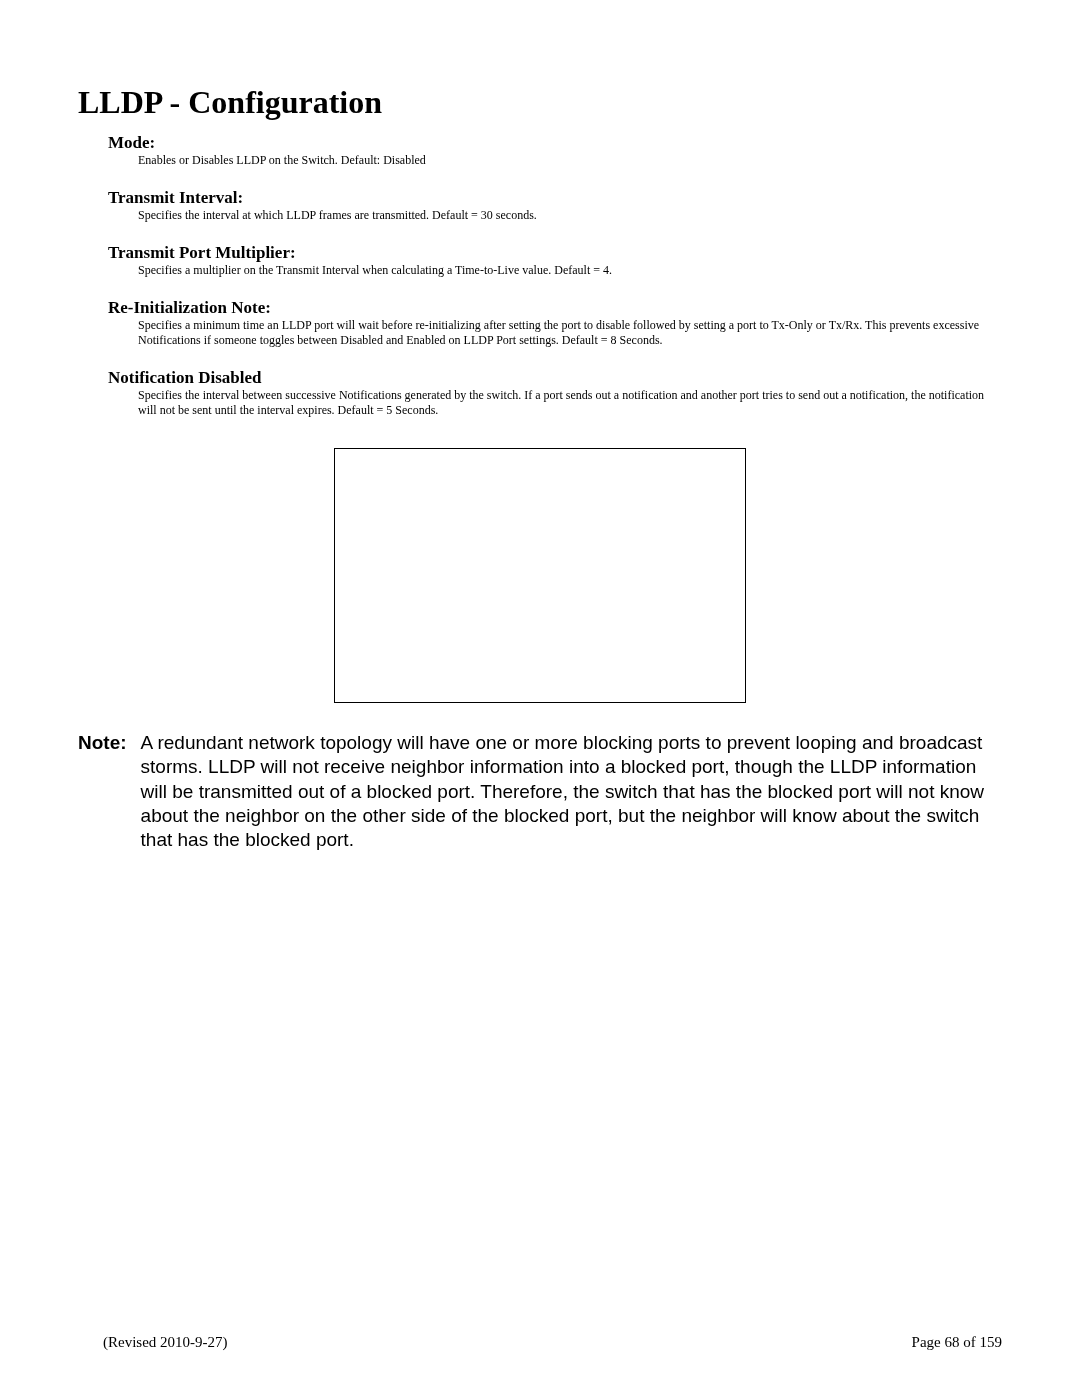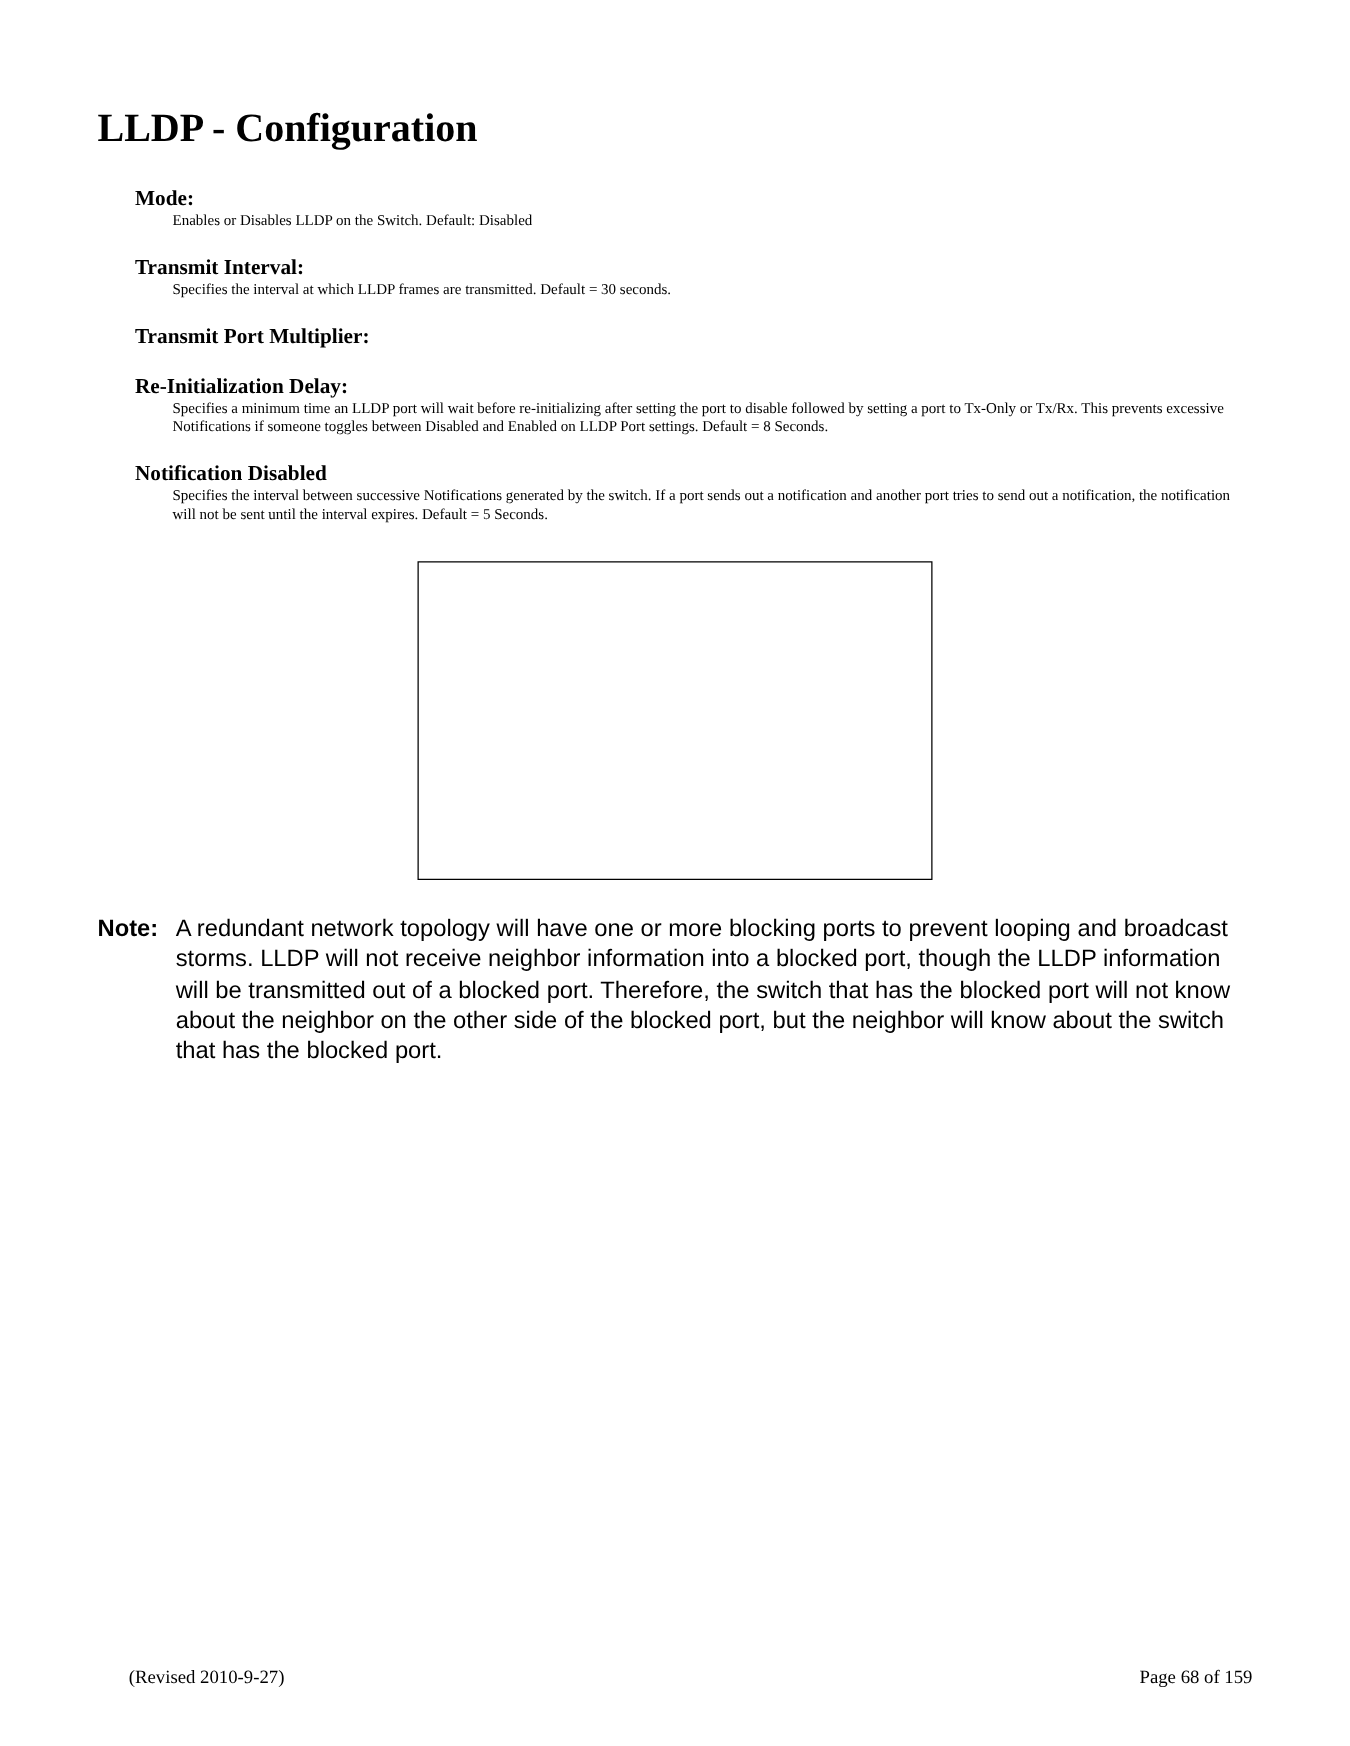--- a/index.html
+++ b/index.html
@@ -10,21 +10,21 @@
     font-family: "Times New Roman", Times, serif;
     color: #000;
     position: relative;
   }
   .page {
     padding: 84px 78px 0 78px;
   }
   h1 {
     font-size: 32px;
     font-weight: bold;
-    margin-bottom: 28px;
+    margin-bottom: 12px;
   }
   .section {
     margin-left: 30px;
     margin-bottom: 20px;
   }
   .section-label {
     font-size: 17px;
     font-weight: bold;
   }
   .section-body {
@@ -75,24 +75,25 @@
     <div class="section-body">Enables or Disables LLDP on the Switch. Default: Disabled</div>
   </div>
 
   <div class="section">
     <div class="section-label">Transmit Interval:</div>
     <div class="section-body">Specifies the interval at which LLDP frames are transmitted.  Default = 30 seconds.</div>
   </div>
 
   <div class="section">
     <div class="section-label">Transmit Port Multiplier:</div>
+    <div class="section-body">Specifies a multiplier on the Transmit Interval when calculating a Time-to-Live value. Default = 4.</div>
   </div>
 
   <div class="section">
-    <div class="section-label">Re-Initialization Delay:</div>
+    <div class="section-label">Re-Initialization Note:</div>
     <div class="section-body">Specifies a minimum time an LLDP port will wait before re-initializing after setting the port to disable followed by  setting a port to Tx-Only or Tx/Rx.  This prevents excessive Notifications if someone toggles between Disabled and Enabled on LLDP Port settings. Default = 8 Seconds.</div>
   </div>
 
   <div class="section">
     <div class="section-label">Notification Disabled</div>
     <div class="section-body">Specifies the interval between successive Notifications generated by the switch. If a port sends out a notification and another port tries to send out a notification, the notification will not be sent until the interval expires. Default = 5 Seconds.</div>
   </div>
 
   <div class="placeholder-box"></div>
 

